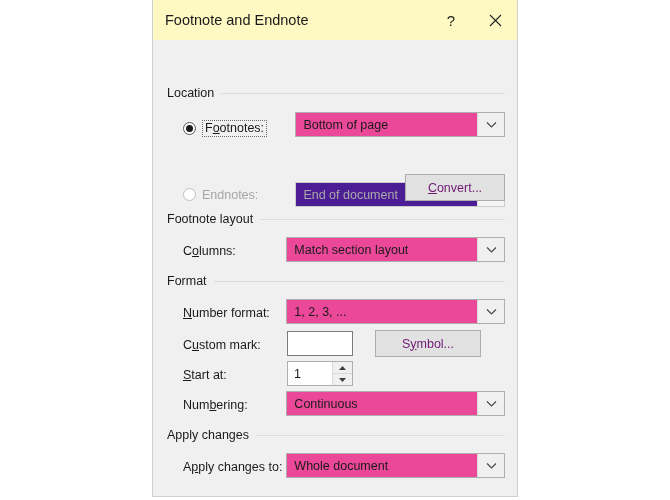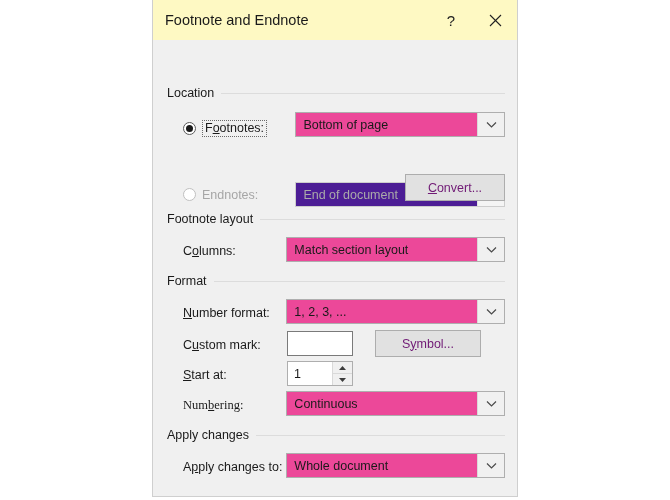--- a/index.html
+++ b/index.html
@@ -350,21 +350,21 @@
           <div class="sbtn down">
             <svg width="9" height="6" viewBox="0 0 9 6">
               <polygon points="4.5,5 1,1 8,1" fill="#3c3c3c"></polygon>
             </svg>
           </div>
         </div>
       </div>
     </div>
 
     <div class="abs" style="left:14px; top:351px; width:338px; display:flex; align-items:center;">
-      <div style="width:120px; padding-left:16px; box-sizing:border-box;font-family:Liberation Serif, serif;">
+      <div style="width:120px; padding-left:16px; box-sizing:border-box;">
         <span class="lbl"><span>Num</span><u>b</u><span>ering:</span></span>
       </div>
       <div class="combo" style="width:220px;">
         <div class="val">Continuous</div>
         <div class="arrow">
           <svg width="11" height="8" viewBox="0 0 11 8">
             <polyline points="1,1.5 5.5,6 10,1.5" fill="none" stroke="#4a4a4a" stroke-width="1.2"></polyline>
           </svg>
         </div>
       </div>

